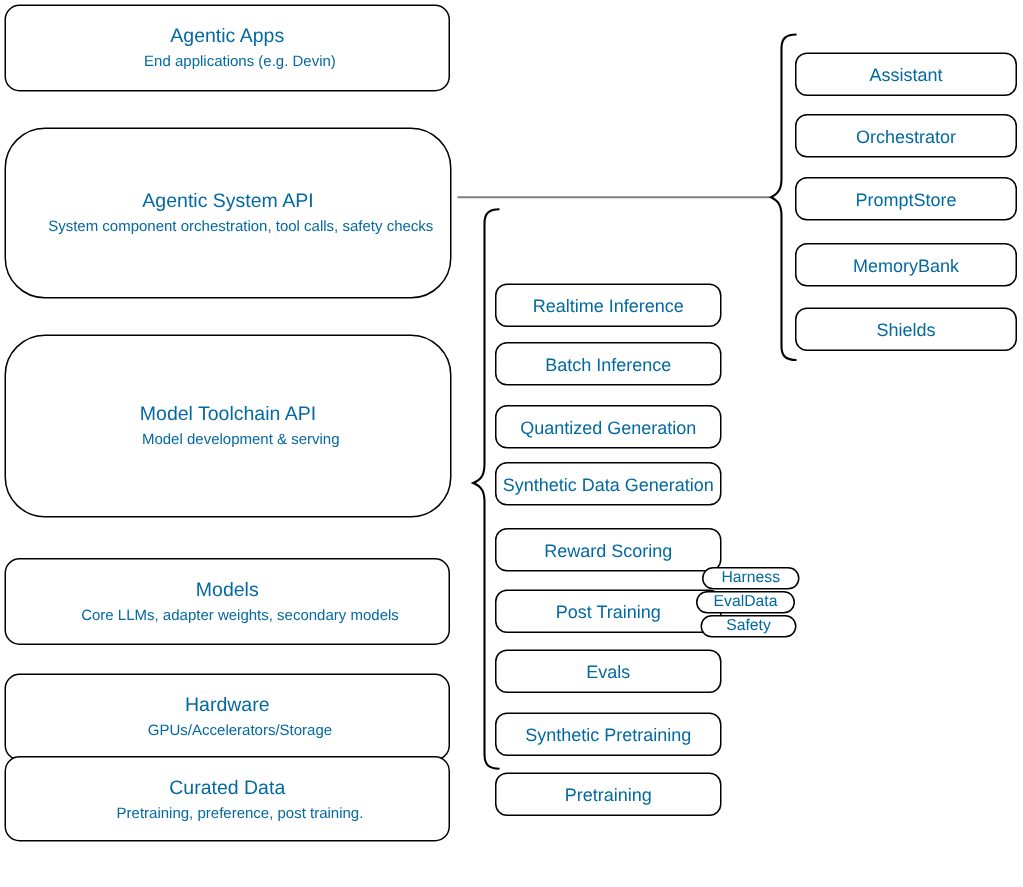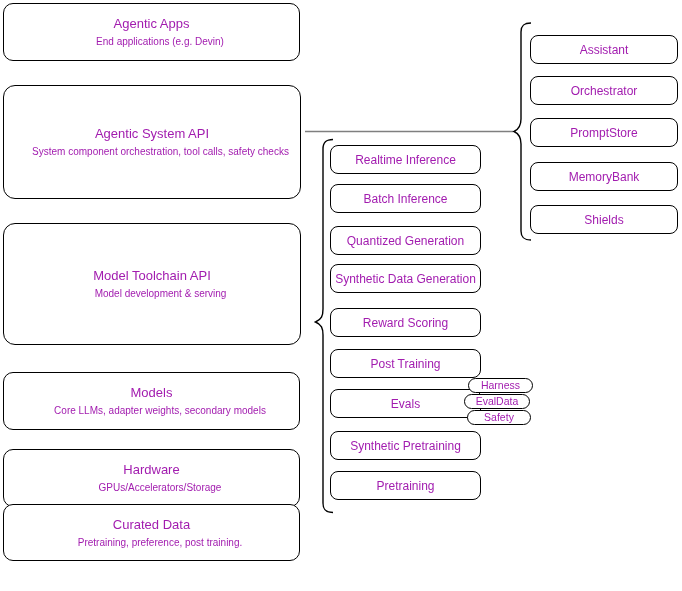--- a/index.html
+++ b/index.html
@@ -1,37 +1,37 @@
 <!DOCTYPE html>
 <html><head>
 <meta charset="utf-8">
 <style>
   html,body{margin:0;padding:0;background:#ffffff;}
   .canvas{
     position:relative;
     width:682px;height:591px;
     background:#ffffff;
     font-family:"Liberation Sans",sans-serif;
-    color:#a21caf;
+    color:#0369a1;
     overflow:hidden;
   }
   .underlay{position:absolute;left:0;top:0;width:682px;height:591px;}
   .node{
     position:absolute;
     background:#ffffff;
     border:1.4px solid #000000;
     box-sizing:border-box;
     display:flex;flex-direction:column;align-items:center;justify-content:center;
     text-align:center;
   }
   .box-sm{left:3px;width:297px;border-radius:10px;}
-  .box-lg{left:3px;width:298px;border-radius:12px;}
+  .box-lg{left:3px;width:298px;border-radius:27px;}
   .node .title{font-size:13px;line-height:16px;}
   .node .subtitle{font-size:10px;line-height:13px;margin-top:3px;padding-left:17px;}
-  .mid{left:330px;width:151px;height:29px;border-radius:8px;font-size:12px;}
+  .mid{left:330px;width:151px;height:29px;border-radius:8px;font-size:12px;margin-top:44px;}
   .right{left:530px;width:148px;height:29px;border-radius:8px;font-size:12px;}
   .pill{
     position:absolute;
     background:#ffffff;
     border:1.3px solid #000000;
     box-sizing:border-box;
     border-radius:8px;
     height:15px;
     display:flex;align-items:center;justify-content:center;
     font-size:10.5px;line-height:11px;

